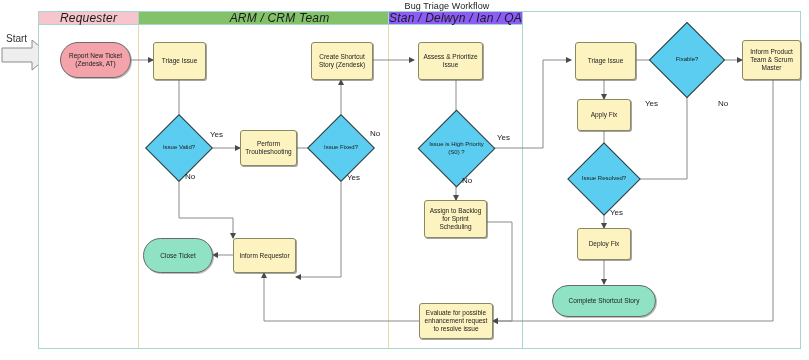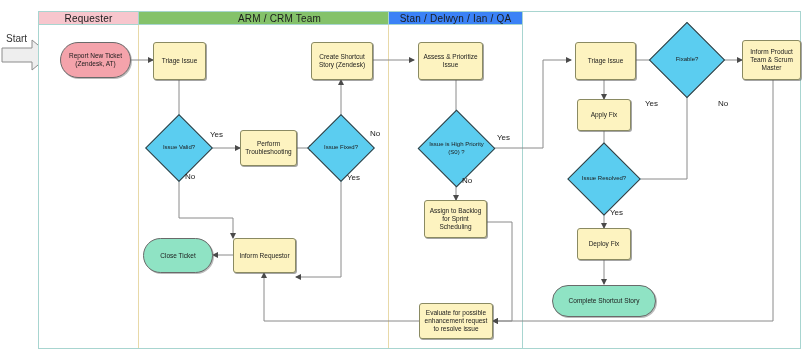--- a/index.html
+++ b/index.html
@@ -59,33 +59,34 @@
   .lane.last { border-right: none; }
   .lane-head {
     position: absolute;
     left: 0; top: 0;
     width: 100%;
     height: 13px;
     box-sizing: border-box;
     display: flex;
     align-items: center;
     justify-content: center;
-    font-size: 10px;
+    font-size: 12px;
     color: #1b1b1b;
     letter-spacing: 0.2px;
     border-bottom: 1px solid #a8d5d0;
+    font-style: italic;
   }
   .lane-body { position: absolute; left: 0; top: 13px; width: 100%; bottom: 0; }
   #lane-0 { left: 0px;   width: 100px; }
   #lane-1 { left: 100px; width: 250px; }
   #lane-2 { left: 350px; width: 134px; }
   #lane-3 { left: 484px; width: 279px; border-right: none; }
   #lane-0 .lane-head { background: #f7c6cd; }
   #lane-1 .lane-head { background: #84c26a; padding-left: 32px; }
-  #lane-2 .lane-head { background: #3b82f6; }
+  #lane-2 .lane-head { background: #8b5cf6; }
   #lane-3 .lane-head { background: #fcb956; }
   
   .sep {
     position: absolute;
     top: 13px;
     bottom: 0;
     width: 1px;
     background: #e8d9a8;
   }
   
@@ -152,20 +153,21 @@
     top: 33px;
     font-size: 10px;
     color: #333333;
   }
 </style>
 </head>
 <body>
 
 <div id="canvas">
 
+  <div id="title">Bug Triage Workflow</div>
 
   <div id="start-label">Start</div>
   <svg class="layer" viewBox="0 0 809 360">
     <polygon points="2,48 32,48 32,40 50,55 32,70 32,62 2,62" fill="#eeeeee" stroke="#8c8c8c" stroke-width="1"></polygon>
   </svg>
 
   <div id="pool">
     <div class="lane" id="lane-0">
       <div class="lane-head">Requester</div>
       <div class="lane-body"></div>

